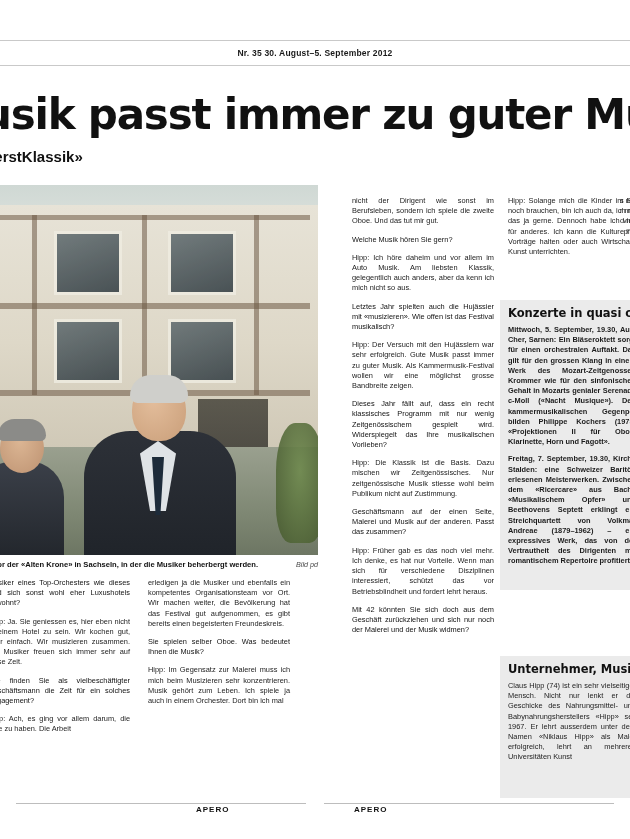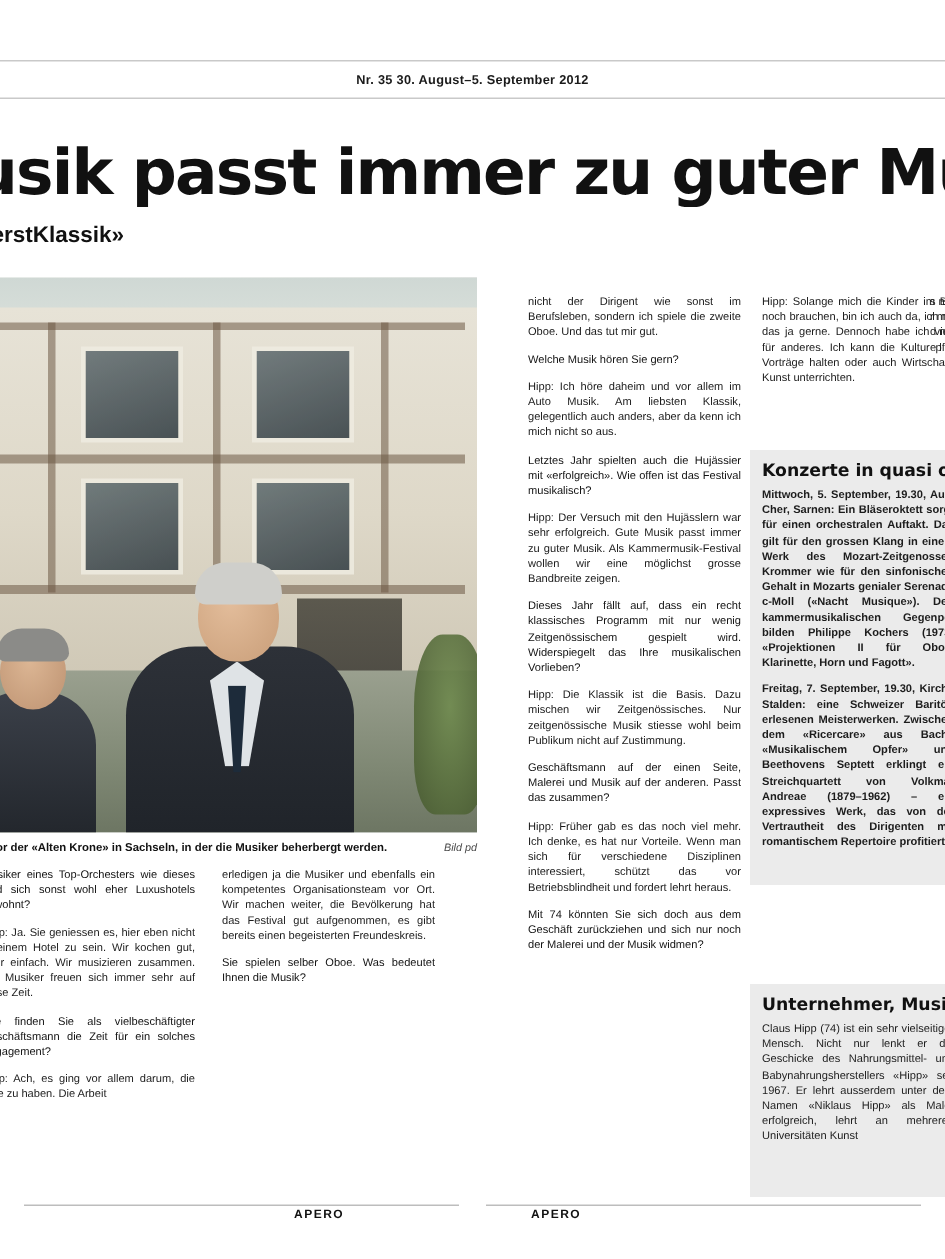--- a/index.html
+++ b/index.html
@@ -371,35 +371,36 @@
   <div class="cols">
     <div class="col c1">
       <p class="q">Musiker eines Top-Orchesters wie dieses sind sich sonst wohl eher Luxushotels gewohnt?</p>
       <p>Hipp: Ja. Sie geniessen es, hier eben nicht in einem Hotel zu sein. Wir kochen gut, aber einfach. Wir musizieren zusammen. Die Musiker freuen sich immer sehr auf diese Zeit.</p>
       <p class="q">Wie finden Sie als vielbeschäftigter Geschäftsmann die Zeit für ein solches Engagement?</p>
       <p>Hipp: Ach, es ging vor allem darum, die Idee zu haben. Die Arbeit</p>
     </div>
     <div class="col c2">
       <p>erledigen ja die Musiker und ebenfalls ein kompetentes Organisationsteam vor Ort. Wir machen weiter, die Bevölkerung hat das Festival gut aufgenommen, es gibt bereits einen begeisterten Freundeskreis.</p>
       <p class="q">Sie spielen selber Oboe. Was bedeutet Ihnen die Musik?</p>
+      <p>Hipp: Im Gegensatz zur Malerei muss ich mich beim Musizieren sehr konzentrieren. Musik gehört zum Leben. Ich spiele ja auch in einem Orchester. Dort bin ich mal</p>
     </div>
   </div>
 
   <div class="cols-right">
     <div class="rcol r1">
       <p>nicht der Dirigent wie sonst im Berufsleben, sondern ich spiele die zweite Oboe. Und das tut mir gut.</p>
       <p class="q">Welche Musik hören Sie gern?</p>
       <p>Hipp: Ich höre daheim und vor allem im Auto Musik. Am liebsten Klassik, gelegentlich auch anders, aber da kenn ich mich nicht so aus.</p>
-      <p class="q">Letztes Jahr spielten auch die Hujässier mit «erfolgreich». Wie offen ist das Festival musikalisch?</p>
+      <p class="q">Letztes Jahr spielten auch die Hujässier mit «musizieren». Wie offen ist das Festival musikalisch?</p>
       <p>Hipp: Der Versuch mit den Hujässlern war sehr erfolgreich. Gute Musik passt immer zu guter Musik. Als Kammermusik-Festival wollen wir eine möglichst grosse Bandbreite zeigen.</p>
       <p class="q">Dieses Jahr fällt auf, dass ein recht klassisches Programm mit nur wenig Zeitgenössischem gespielt wird. Widerspiegelt das Ihre musikalischen Vorlieben?</p>
       <p>Hipp: Die Klassik ist die Basis. Dazu mischen wir Zeitgenössisches. Nur zeitgenössische Musik stiesse wohl beim Publikum nicht auf Zustimmung.</p>
       <p class="q">Geschäftsmann auf der einen Seite, Malerei und Musik auf der anderen. Passt das zusammen?</p>
       <p>Hipp: Früher gab es das noch viel mehr. Ich denke, es hat nur Vorteile. Wenn man sich für verschiedene Disziplinen interessiert, schützt das vor Betriebsblindheit und fordert lehrt heraus.</p>
-      <p class="q">Mit 74 könnten Sie sich doch aus dem Geschäft zurückziehen und sich nur noch der Malerei und der Musik widmen?</p>
+      <p class="q">Mit 42 könnten Sie sich doch aus dem Geschäft zurückziehen und sich nur noch der Malerei und der Musik widmen?</p>
     </div>
     <div class="rcol r2">
       <p>Hipp: Solange mich die Kinder im Betrieb noch brauchen, bin ich auch da, ich mache das ja gerne. Dennoch habe ich viel Zeit für anderes. Ich kann die Kultur pflegen, Vorträge halten oder auch Wirtschaft und Kunst unterrichten.</p>
     </div>
   </div>
 
   <div class="sliver">s n d l r m e s d n t a e l r</div>
 
   <div class="box" id="box-konzerte">
     <div class="box-title">Konzerte in quasi orchestr</div>

